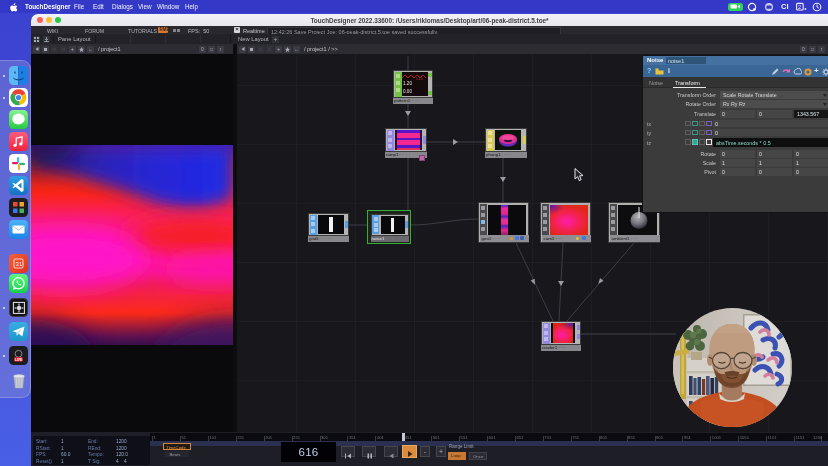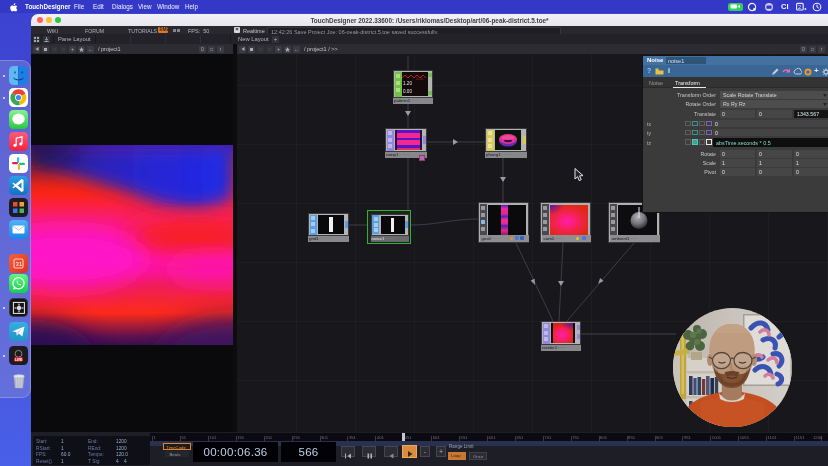--- a/index.html
+++ b/index.html
@@ -584,25 +584,22 @@
 
       <div class="abs" style="left:119px;top:9px;width:678px;height:5px;background:#2a3150;"></div>
 
       <div class="abs" style="left:132px;top:11px;width:28px;height:7px;background:#201a14;border:0.5px solid #d7873a;box-sizing:border-box;">
         <div class="abs txt" style="left:2.2px;top:0.8px;font-size:4.3px;color:#e09040;">TimeCode</div>
       </div>
       <div class="abs" style="left:134px;top:19px;width:24px;height:6px;background:#26262e;">
         <div class="abs txt" style="left:4.5px;top:0.5px;font-size:4.3px;color:#9a9aa2;">Beats</div>
       </div>
 
-      <div class="abs" style="left:162px;top:10px;width:85px;height:20px;background:#020206;text-align:center;">
-        <div class="txt" style="font-size:11.5px;color:#bfcfe6;line-height:20px;letter-spacing:0.3px;">00:00:06.36</div>
-      </div>
       <div class="abs" style="left:250px;top:10px;width:55px;height:20px;background:#020206;text-align:center;">
-        <div class="txt" style="font-size:11.5px;color:#bfcfe6;line-height:20px;letter-spacing:0.3px;">566</div>
+        <div class="txt" style="font-size:11.5px;color:#bfcfe6;line-height:20px;letter-spacing:0.3px;">616</div>
       </div>
 
       <div class="abs" style="left:310px;top:14px;width:14px;height:11px;background:#2c2c34;border:0.5px solid #46464e;box-sizing:border-box;">
         <svg width="13" height="10" viewBox="0 0 13 10">
             <path d="M3.5 2.5 V7.5" stroke="#b0b0ba" stroke-width="1"></path>
             <path d="M9 2.5 L5.5 5 L9 7.5 Z" fill="#b0b0ba"></path>
           </svg>
       </div>
       <div class="abs" style="left:331px;top:14px;width:14px;height:11px;background:#2c2c34;border:0.5px solid #46464e;box-sizing:border-box;">
         <svg width="13" height="10" viewBox="0 0 13 10">

